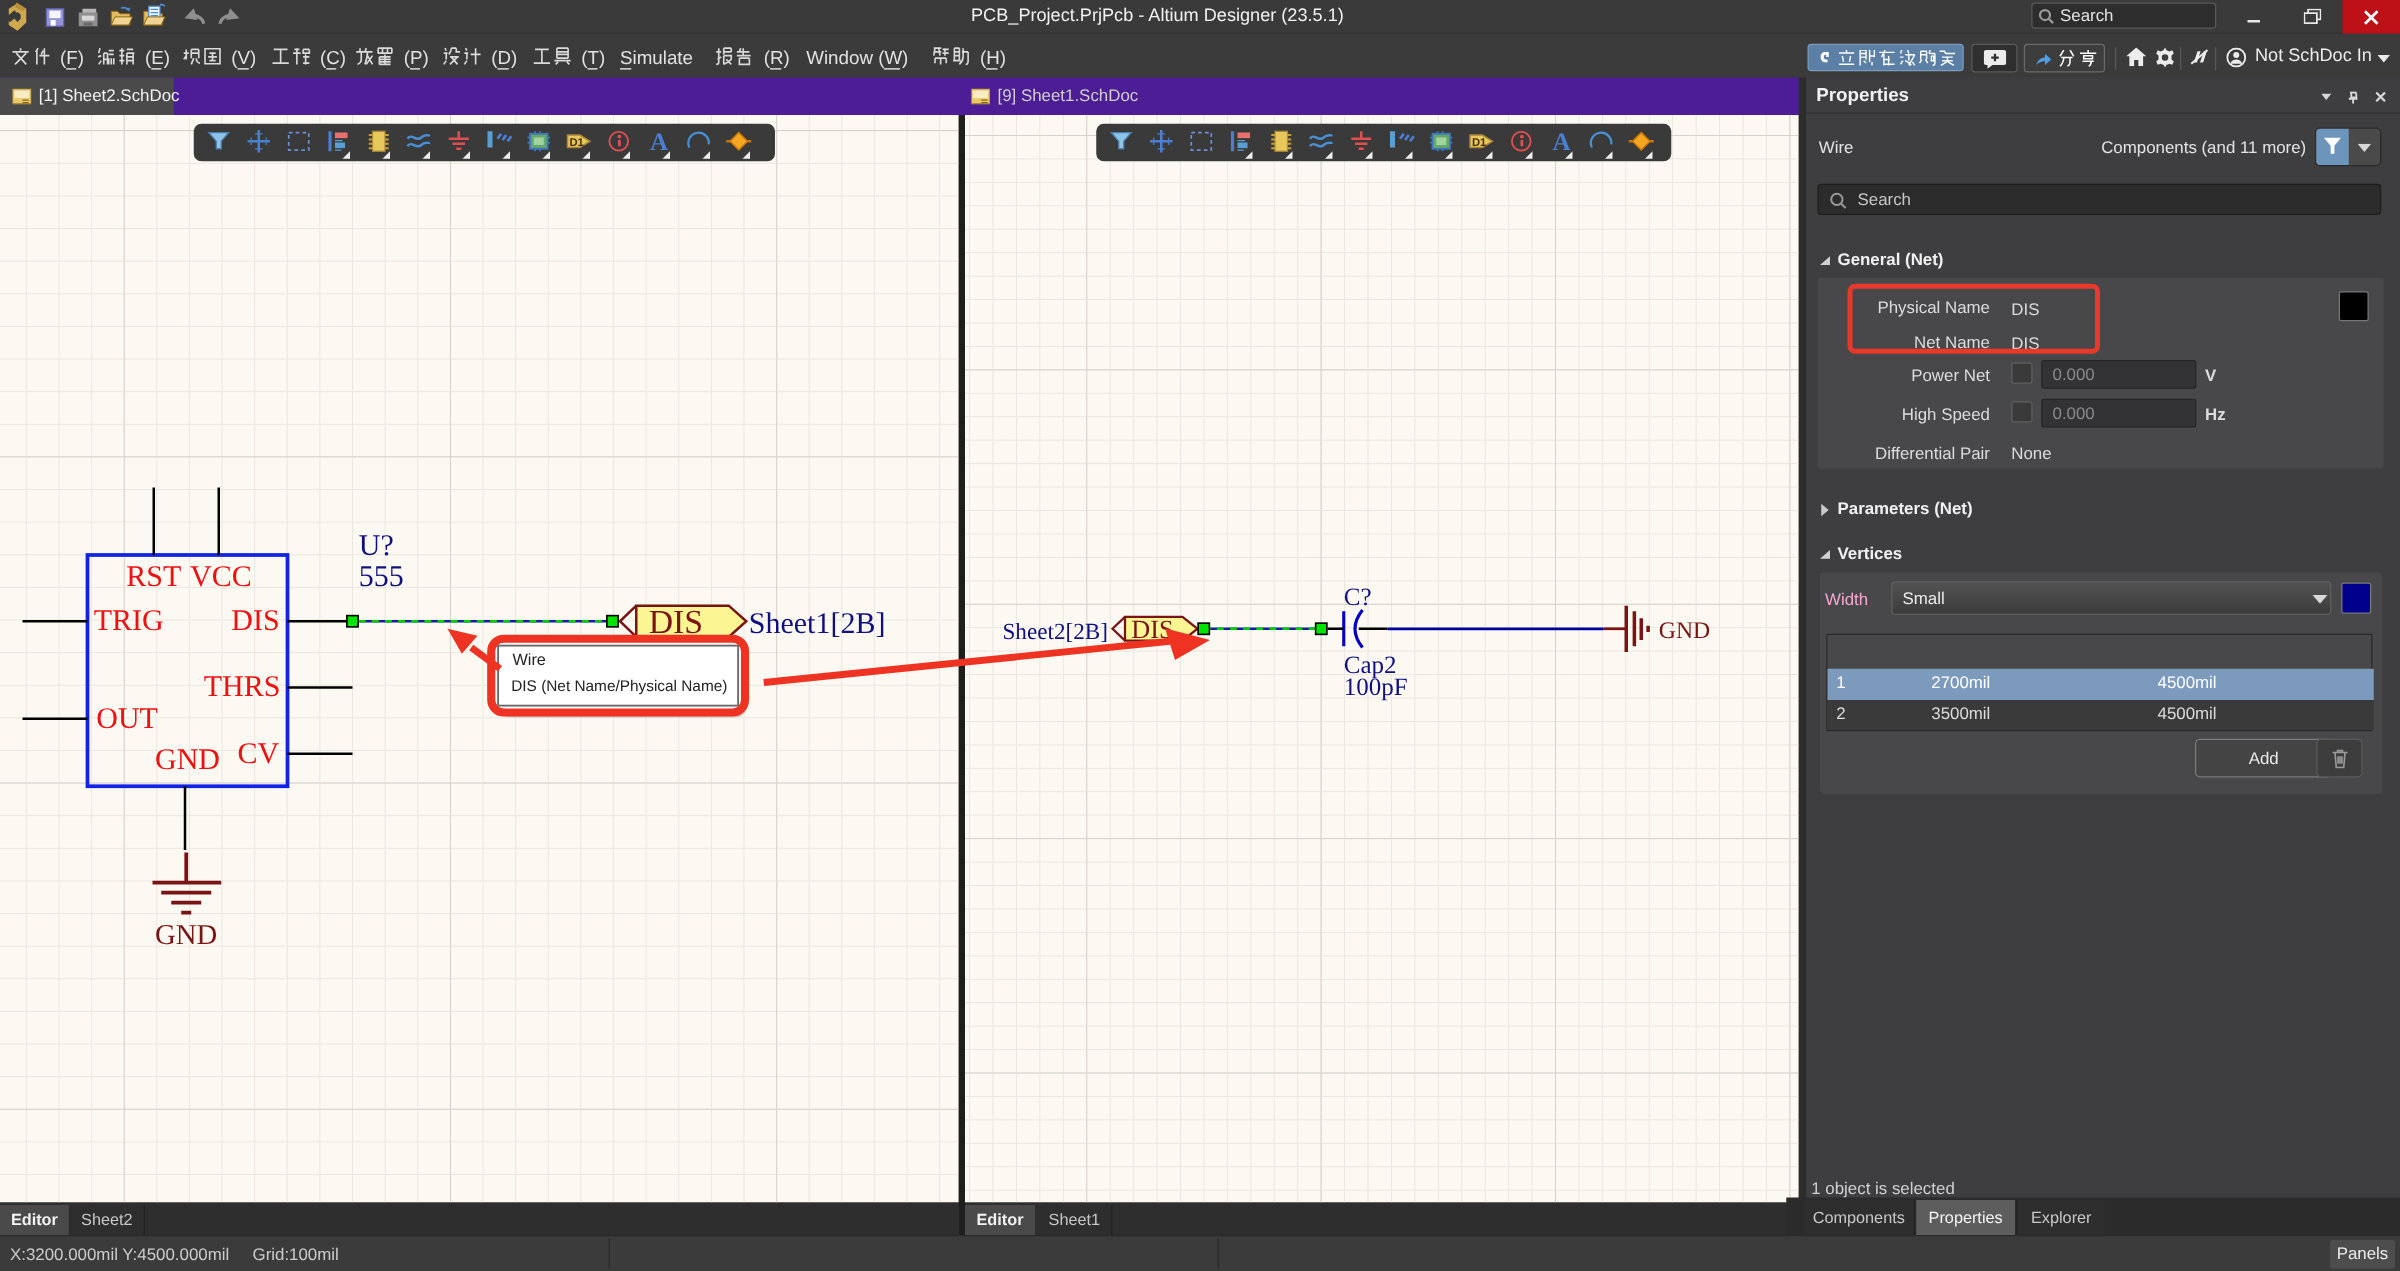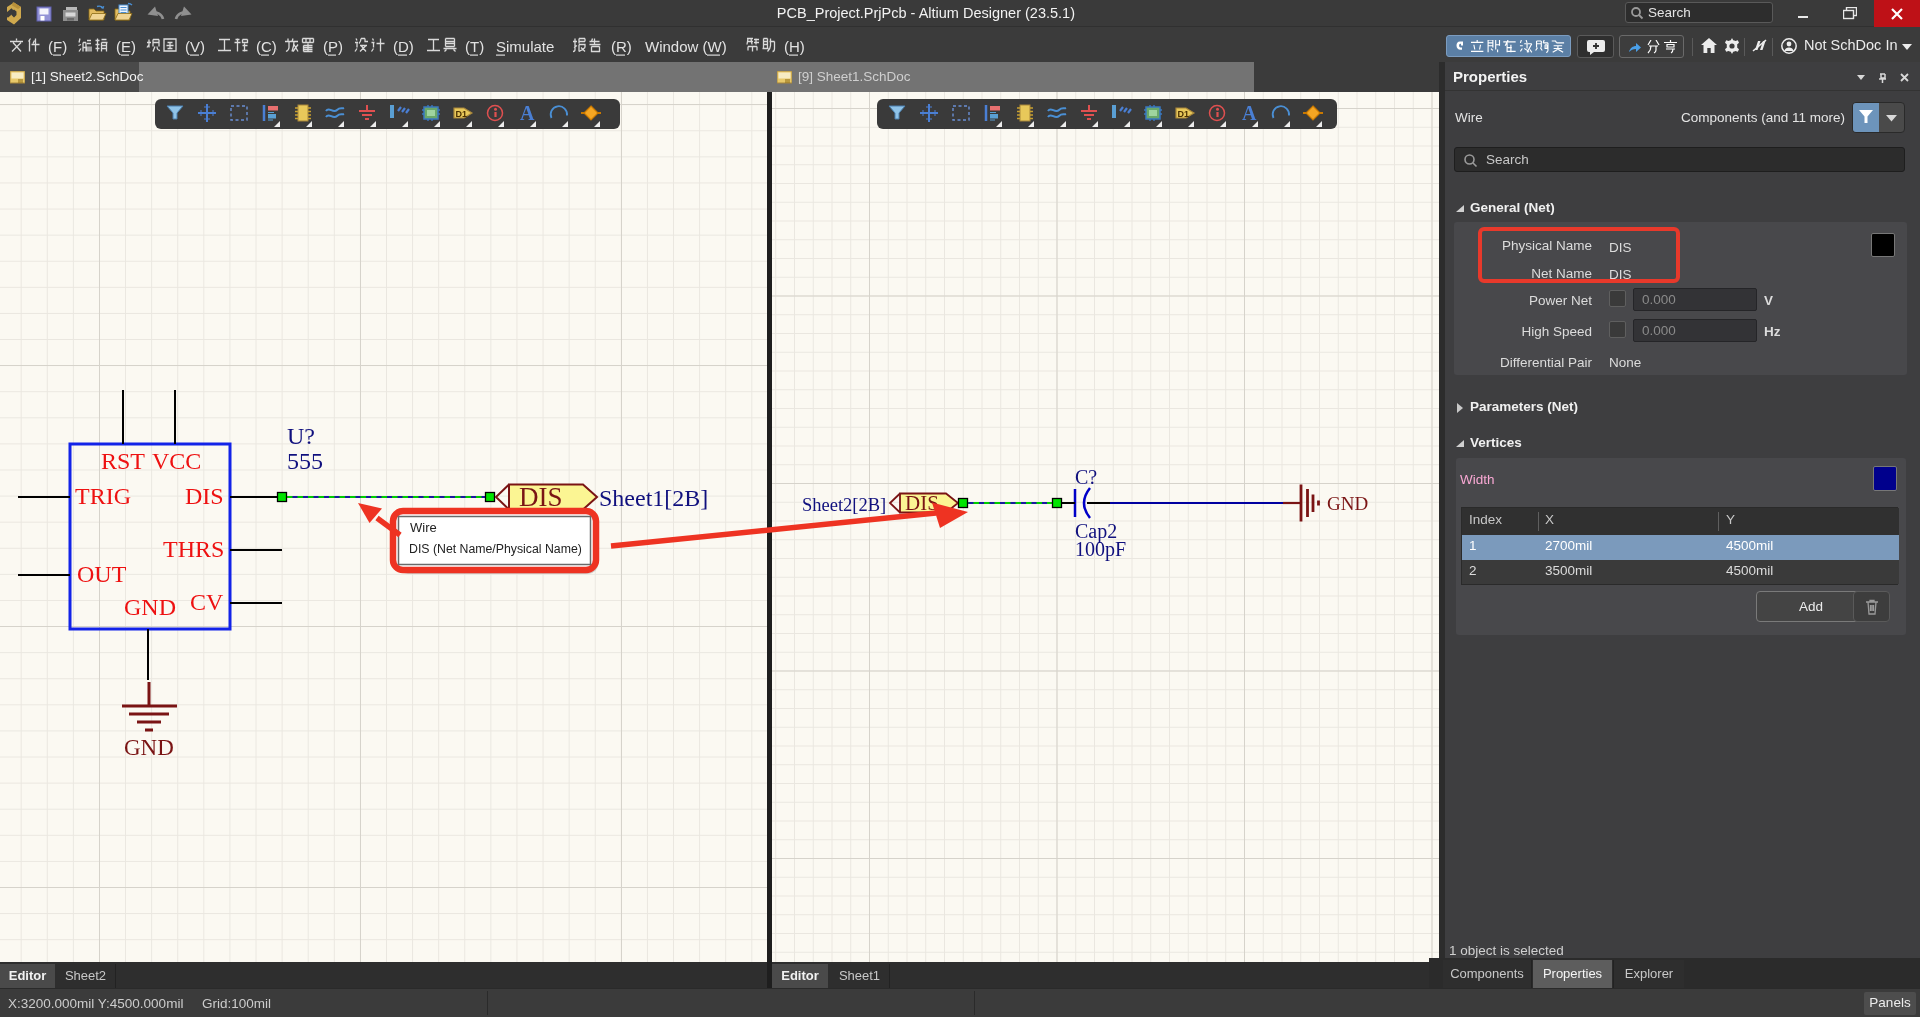--- a/index.html
+++ b/index.html
@@ -1,20 +1,20 @@
 <!DOCTYPE html>
 <html><head>
 <meta charset="utf-8">
 <style>
 *{margin:0;padding:0;box-sizing:border-box}
 html,body{width:1920px;height:1017px;overflow:hidden;background:#3b3b3b;font-family:"Liberation Sans",sans-serif}
 .abs{position:absolute}
 #titlebar{left:0;top:0;width:1920px;height:27px;background:#3a3a3a;border-bottom:1px solid #303030}
 #menubar{left:0;top:27px;width:1920px;height:35px;background:#3b3b3b}
-#tabbar{left:0;top:62px;width:1254px;height:30px;background:#737373}
+#tabbar{left:0;top:62px;width:1445px;height:30px;background:#4c1d95}
 #paneL{left:0;top:92px;width:767px;height:870px}
 #paneR{left:772px;top:92px;width:667px;height:870px}
 #splitter{left:767px;top:92px;width:5px;height:896px;background:#1e1e1e}
 #rstrip{left:1439px;top:62px;width:6px;height:926px;background:#2c2c2c}
 #panel{left:1445px;top:62px;width:475px;height:926px;background:#3e3e40}
 #etabL{left:0;top:962px;width:767px;height:26px;background:#2e2e2e}
 #etabR{left:772px;top:962px;width:657px;height:26px;background:#2e2e2e}
 #statusbar{left:0;top:988px;width:1920px;height:29px;background:#3b3b3b;border-top:1px solid #2a2a2a}
 .pane{background-color:#fbf9f2}
 #paneL.pane{background-image:
@@ -471,29 +471,28 @@
 <svg class="abs" style="left:11px;top:341px" width="8" height="11" viewBox="0 0 8 11">
       <path d="M1,0 L7,5 L1,10 Z" fill="#c8c8c8"></path>
     </svg>
 <div class="abs" style="left:25px;top:337px;font-size:13.5px;font-weight:bold;color:#f0f0f0">Parameters (Net)</div>
 <svg class="abs" style="left:10px;top:377px" width="10" height="10" viewBox="0 0 10 10">
       <path d="M9,1 L9,8 L1,8 Z" fill="#d0d0d0"></path>
     </svg>
 <div class="abs" style="left:25px;top:373px;font-size:13.5px;font-weight:bold;color:#f0f0f0">Vertices</div>
 <div class="abs" style="left:11px;top:396px;width:450px;height:177px;background:#48484b;border-radius:3px">
  <div class="abs" style="left:4px;top:14px;font-size:13.5px;color:#f9a8d4">Width</div>
+ <div class="abs" style="left:57px;top:7px;width:352px;height:27px;background:linear-gradient(#525252,#3c3c3c);border:1px solid #5f5f5f;border-radius:3px">
+  <div class="abs" style="left:8px;top:5px;font-size:13.5px;color:#ececec">Small</div>
+  <svg class="abs" style="left:336px;top:10px" width="12" height="8" viewBox="0 0 12 8">
+          <path d="M0,0 L12,0 L6,7 Z" fill="#d8d8d8"></path>
+        </svg>
+ </div>
  <div class="abs" style="left:417px;top:8px;width:24px;height:25px;background:#00008c;border:1px solid #777;border-radius:2px"></div>
  <div class="abs" style="left:5px;top:49px;width:437px;height:78px;border:1px solid #2a2a2a">
-  <div class="abs" style="left:0;top:0;width:437px;height:27px;background:#303030">
-   <div class="abs" style="left:7px;top:4px;font-size:13.5px;color:#c8c8c8">Index</div>
-   <div class="abs" style="left:83px;top:4px;font-size:13.5px;color:#c8c8c8">X</div>
-   <div class="abs" style="left:264px;top:4px;font-size:13.5px;color:#c8c8c8">Y</div>
-   <div class="abs" style="left:76px;top:4px;width:1px;height:19px;background:#5f5f5f"></div>
-   <div class="abs" style="left:256px;top:4px;width:1px;height:19px;background:#5f5f5f"></div>
-  </div>
   <div class="abs" style="left:0;top:27px;width:437px;height:25px;background:#7b9abc">
    <div class="abs" style="left:7px;top:3px;font-size:13.5px;color:#fff">1</div>
    <div class="abs" style="left:83px;top:3px;font-size:13.5px;color:#fff">2700mil</div>
    <div class="abs" style="left:264px;top:3px;font-size:13.5px;color:#fff">4500mil</div>
   </div>
   <div class="abs" style="left:0;top:52px;width:437px;height:24px;background:#3a3a3a">
    <div class="abs" style="left:7px;top:3px;font-size:13.5px;color:#dcdcdc">2</div>
    <div class="abs" style="left:83px;top:3px;font-size:13.5px;color:#dcdcdc">3500mil</div>
    <div class="abs" style="left:264px;top:3px;font-size:13.5px;color:#dcdcdc">4500mil</div>
   </div>

